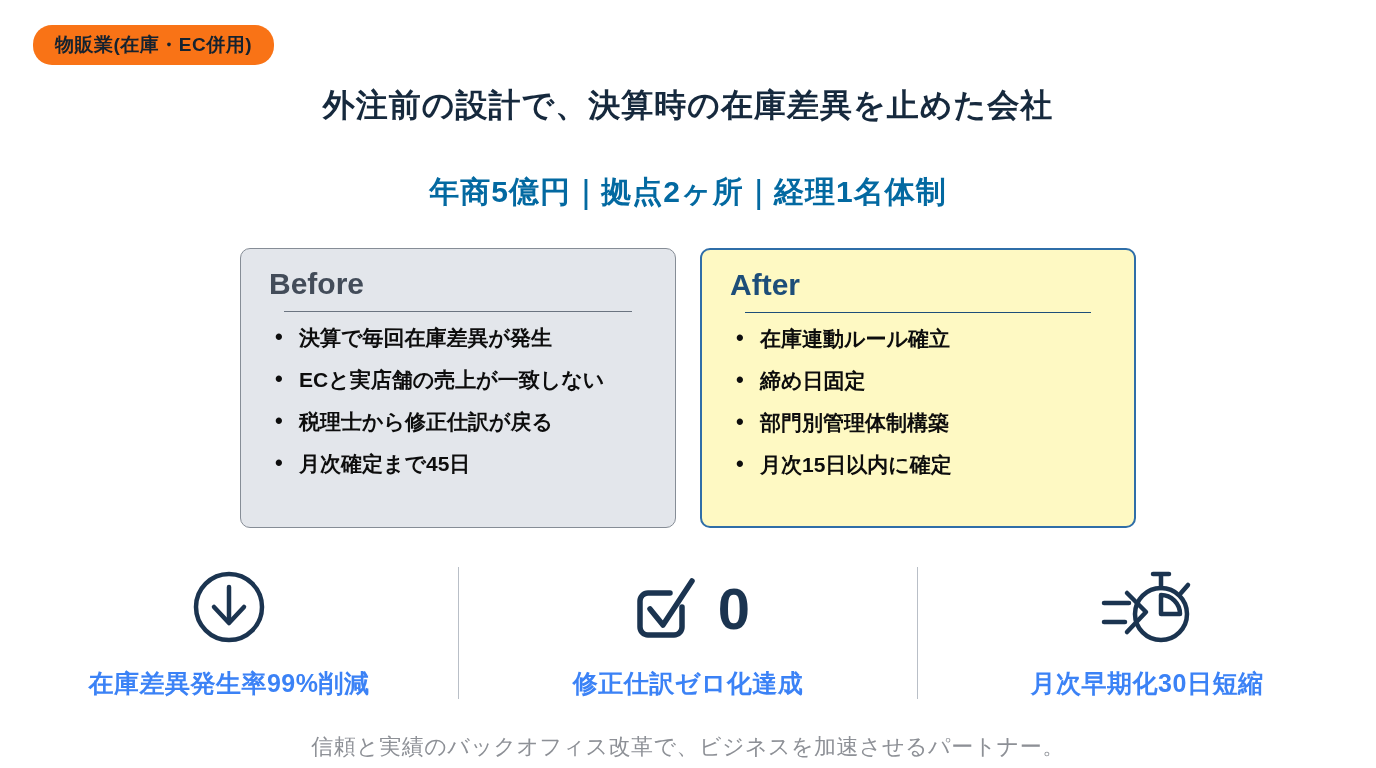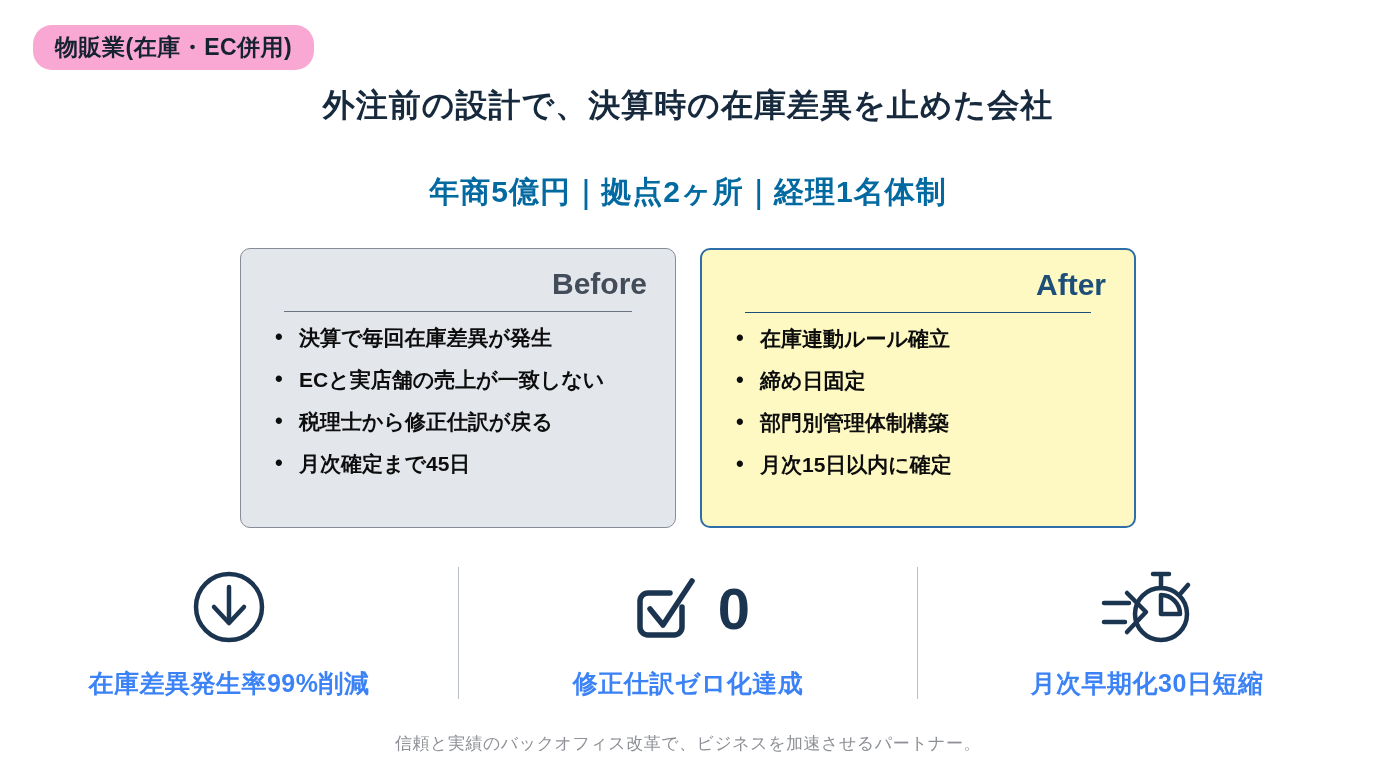--- a/index.html
+++ b/index.html
@@ -10,24 +10,24 @@
     color: #111;
     overflow: hidden;
     position: relative;
   }
   .slide { width: 1376px; height: 768px; position: relative; }
 
   
   .badge {
     position: absolute;
     top: 25px; left: 33px;
-    background: #f9a8d4;
+    background: #f97316;
     border-radius: 19px;
     padding: 7px 22px;
-    font-size: 23px;
+    font-size: 19px;
     font-weight: 700;
     color: #15222f;
     letter-spacing: 0.5px;
   }
 
   
   .title {
     position: absolute;
     top: 84px; left: 0; right: 0;
     text-align: center;
@@ -63,21 +63,21 @@
   }
   .box.before {
     background: #e3e6eb;
     border: 1.5px solid #868d96;
   }
   .box.after {
     background: #fef9c3;
     border: 2px solid #2f6ea8;
   }
   .box-title {
-    text-align: right;
+    text-align: left;
     font-size: 30px;
     font-weight: 700;
   }
   .box.before .box-title { color: #434c59; }
   .box.after  .box-title { color: #1d4e79; }
   .box-rule {
     height: 0;
     border-bottom: 1.5px solid;
     margin: 10px auto 14px auto;
     width: 92%;
@@ -149,21 +149,21 @@
     margin-left: 4px;
     transform: translateY(2px);
   }
   svg.glyph { display: block; }
 
   
   .footer {
     position: absolute;
     top: 732px; left: 0; right: 0;
     text-align: center;
-    font-size: 17px;
+    font-size: 22px;
     color: #8d9096;
     letter-spacing: 0.5px;
   }
 </style>
 </head>
 <body>
 
 <div class="slide">
 
   <div class="badge">

